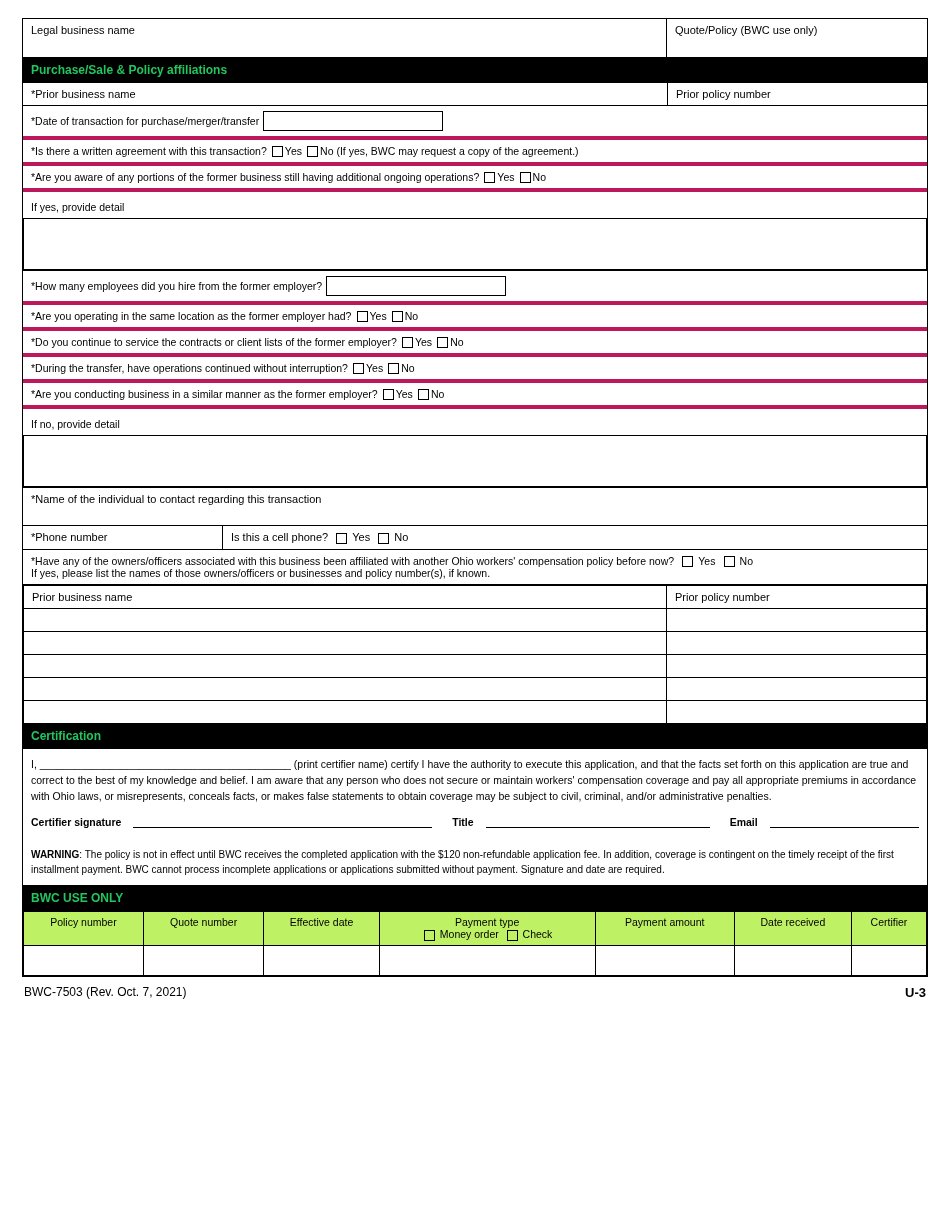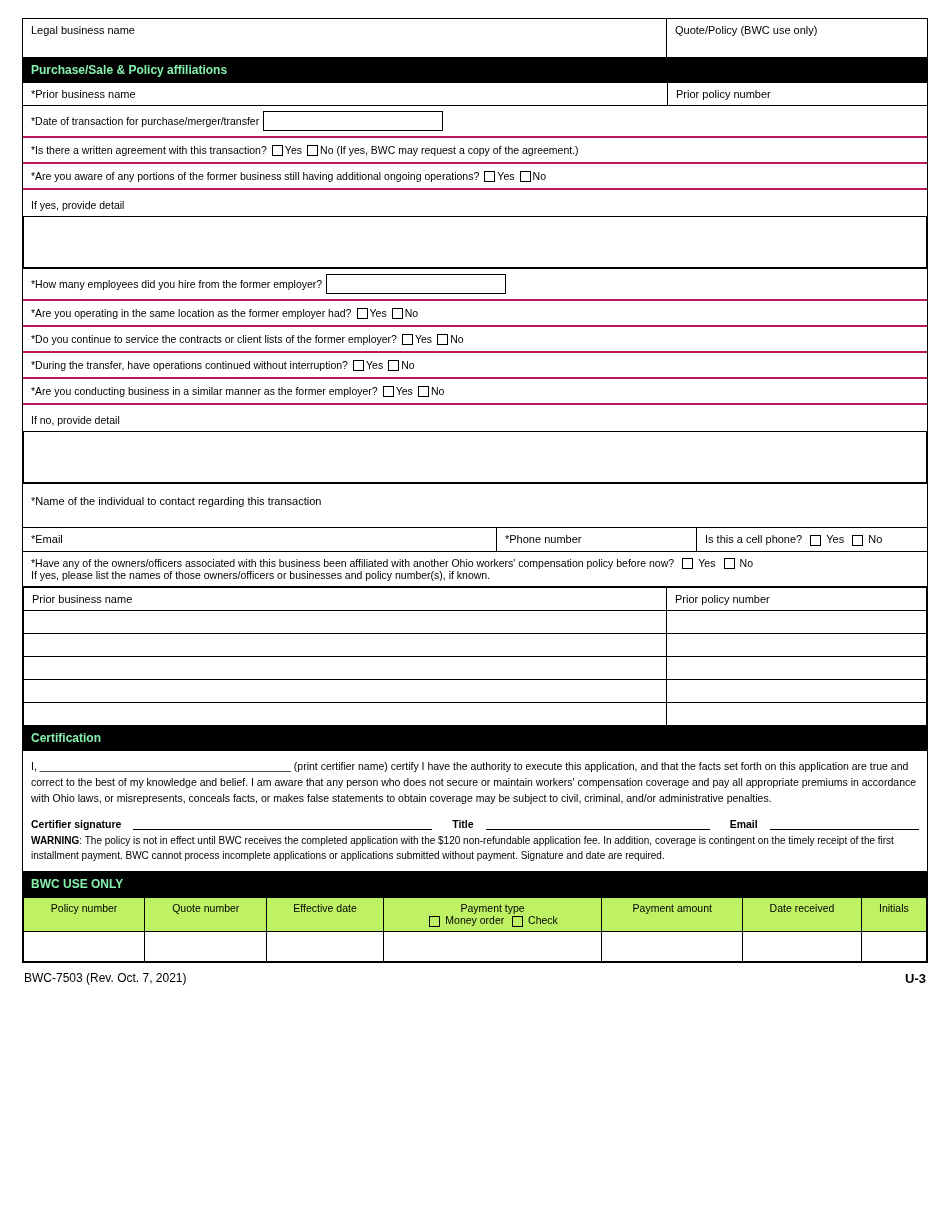--- a/index.html
+++ b/index.html
@@ -26,41 +26,41 @@
       border-right: 1px solid #000;
       min-height: 38px;
     }
     .top-header-quote {
       width: 260px;
       padding: 5px 8px;
       min-height: 38px;
     }
     .section-header {
       background: #000;
-      color: #86efac;
+      color: #22c55e;
       font-weight: bold;
       font-size: 12px;
       padding: 5px 8px;
       border-bottom: 1px solid #000;
     }
     .section-row {
       display: flex;
       border-bottom: 1px solid #000;
     }
     .section-cell {
       padding: 5px 8px;
       flex: 1;
     }
     .section-cell-right {
       padding: 5px 8px;
       width: 260px;
       border-left: 1px solid #000;
     }
     .form-row {
-      border-bottom: 2px solid #be185d;
+      border-bottom: 4px solid #be185d;
       padding: 5px 8px;
       min-height: 26px;
       display: flex;
       align-items: center;
       flex-wrap: wrap;
     }
     .text-box-inline {
       display: inline-block;
       border: 1px solid #000;
       min-width: 180px;
@@ -185,27 +185,26 @@
       font-size: 12px;
     }
     .footer-right {
       font-size: 13px;
       font-weight: bold;
     }
     .name-contact-row {
       border-bottom: 1px solid #000;
       padding: 5px 8px;
       min-height: 38px;
-      margin-top: 6px;
     }
     .form-row span {
       font-size: 10.5px;
     }
     .certifier-block {
-      margin-bottom: 4px;
+      margin-bottom: 20px;
     }
   </style>
 </head>
 <body>
 
 <div class="page-outer">
 
   <div class="top-header-row">
     <div class="top-header-legal">
       <span>Legal business name</span>
@@ -300,23 +299,20 @@
 
   <div class="textarea-section">
     <div class="text-area-box" style="min-height:52px;"></div>
   </div>
 
   <div class="name-contact-row">
     <span>*Name of the individual to contact regarding this transaction</span>
   </div>
 
   <div class="three-col-row">
-    <div class="col-email">
-      <span>*Email</span>
-    </div>
     <div class="col-phone">
       <span>*Phone number</span>
     </div>
     <div class="col-cell">
       <span>Is this a cell phone?</span>&nbsp;
       <span class="checkbox-inline"></span>
       <span>Yes</span>&nbsp;
       <span class="checkbox-inline"></span>
       <span>No</span>
     </div>
@@ -416,21 +412,21 @@
           <span class="checkbox-inline"></span>
           <span>Check</span>
         </th>
         <th>
           <span>Payment amount</span>
         </th>
         <th>
           <span>Date received</span>
         </th>
         <th>
-          <span>Initials</span>
+          <span>Certifier</span>
         </th>
       </tr>
     </thead>
     <tbody>
       <tr class="data-row">
         <td>&nbsp;</td>
         <td>&nbsp;</td>
         <td>&nbsp;</td>
         <td>&nbsp;</td>
         <td>&nbsp;</td>

